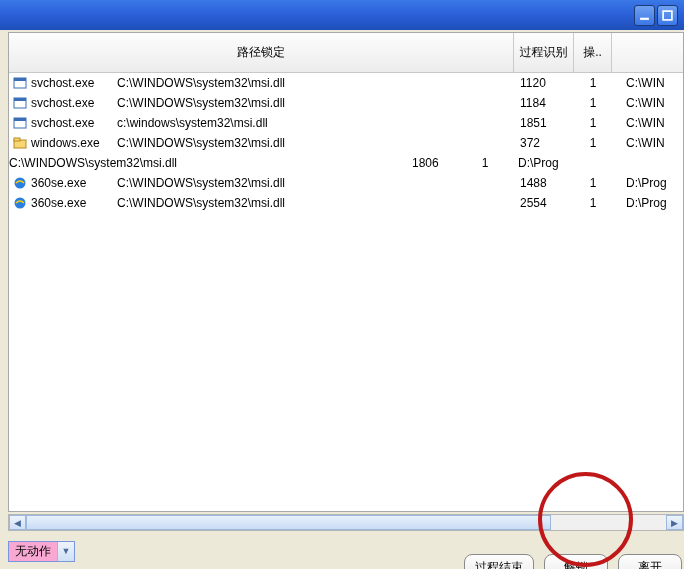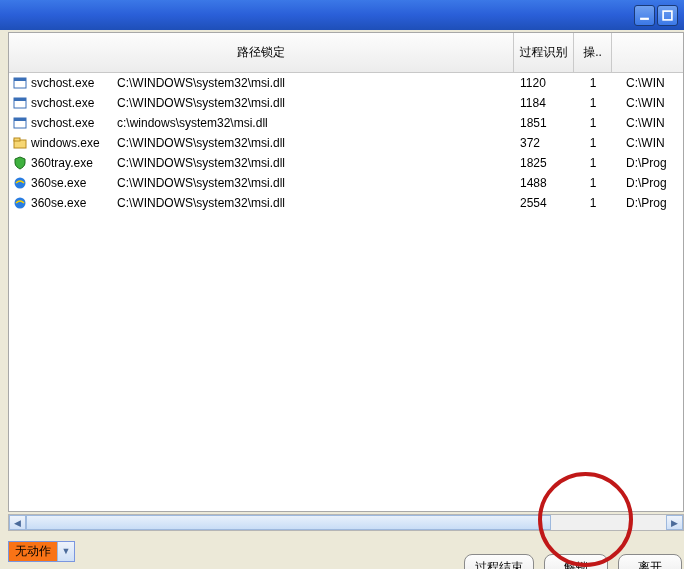--- a/index.html
+++ b/index.html
@@ -109,21 +109,21 @@
   position: absolute;
   left: 8px; right: 0; bottom: 4px;
   height: 28px;
   display: flex;
   align-items: center;
   justify-content: space-between;
 }
 .action-select {
   display: flex; align-items: center;
   border: 1px solid #7a96df;
-  background: #f97316;
+  background: #f9a8d4;
   height: 21px;
 }
 .action-select .text { padding: 0 6px; font-size:12px; }
 .action-select .dd {
   width: 17px; height: 100%;
   background: linear-gradient(to bottom,#eef3fb,#cfe0f7);
   border-left: 1px solid #9db8dd;
   display:flex;align-items:center;justify-content:center;
   font-size:9px;color:#4a6a9a;
 }
@@ -226,30 +226,22 @@
             </svg>
           </span>
           <span>windows.exe</span>
         </div>
         <div class="cell cell-path">C:\WINDOWS\system32\msi.dll</div>
         <div class="cell cell-pid">372</div>
         <div class="cell cell-op">1</div>
         <div class="cell cell-proc">C:\WIN</div>
       </div>
       <div class="row">
-        <div class="cell cell-name">
-          <span class="icon">
-            <svg viewBox="0 0 14 14">
-              <path d="M7 1 L12 3 V7 C12 10 9 12 7 13 C5 12 2 10 2 7 V3 Z" fill="#3fb13f" stroke="#1e6e1e"></path>
-            </svg>
-          </span>
-          <span>360tray.exe</span>
-        </div>
-        <div class="cell cell-path">C:\WINDOWS\system32\msi.dll</div>
-        <div class="cell cell-pid">1825</div>
+        <div class="cell cell-path">C:\WINDOWS\system32\msi.dll</div>
+        <div class="cell cell-pid">1806</div>
         <div class="cell cell-op">1</div>
         <div class="cell cell-proc">D:\Prog</div>
       </div>
       <div class="row">
         <div class="cell cell-name">
           <span class="icon">
             <svg viewBox="0 0 14 14">
               <circle cx="7" cy="7" r="5.5" fill="#2a7de1"></circle>
               <path d="M3 7 Q7 3 11 7" stroke="#f7d000" stroke-width="1.5" fill="none"></path>
             </svg>

